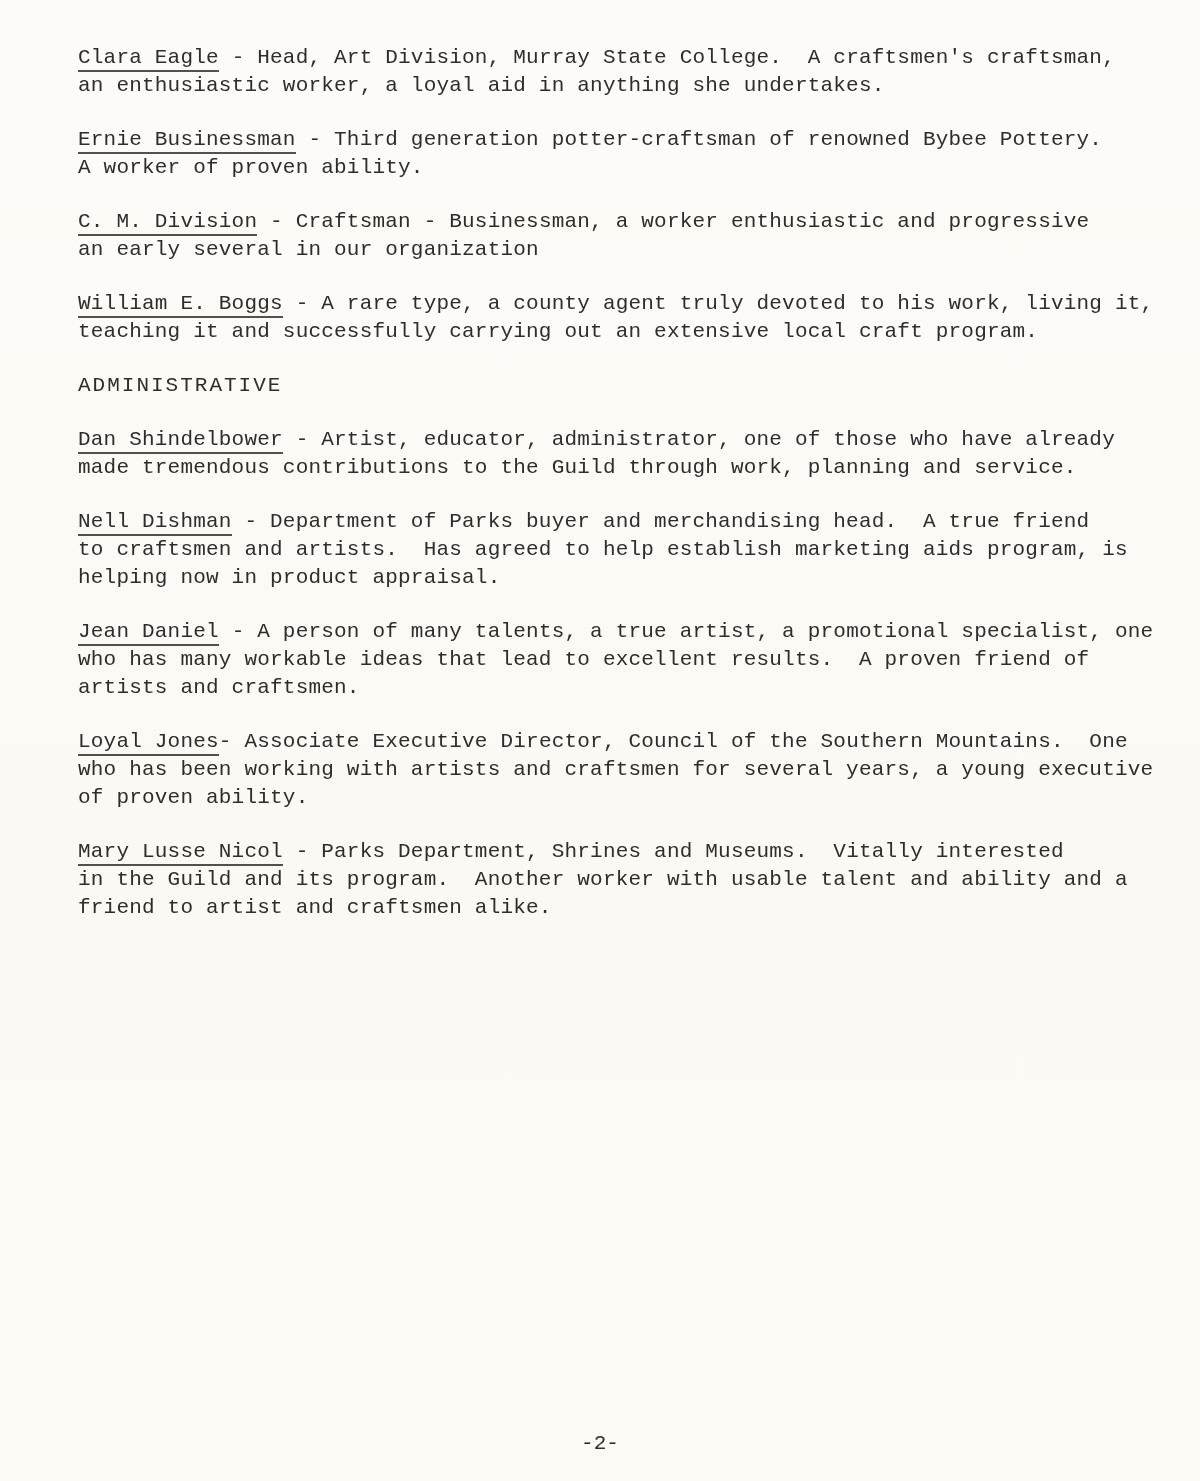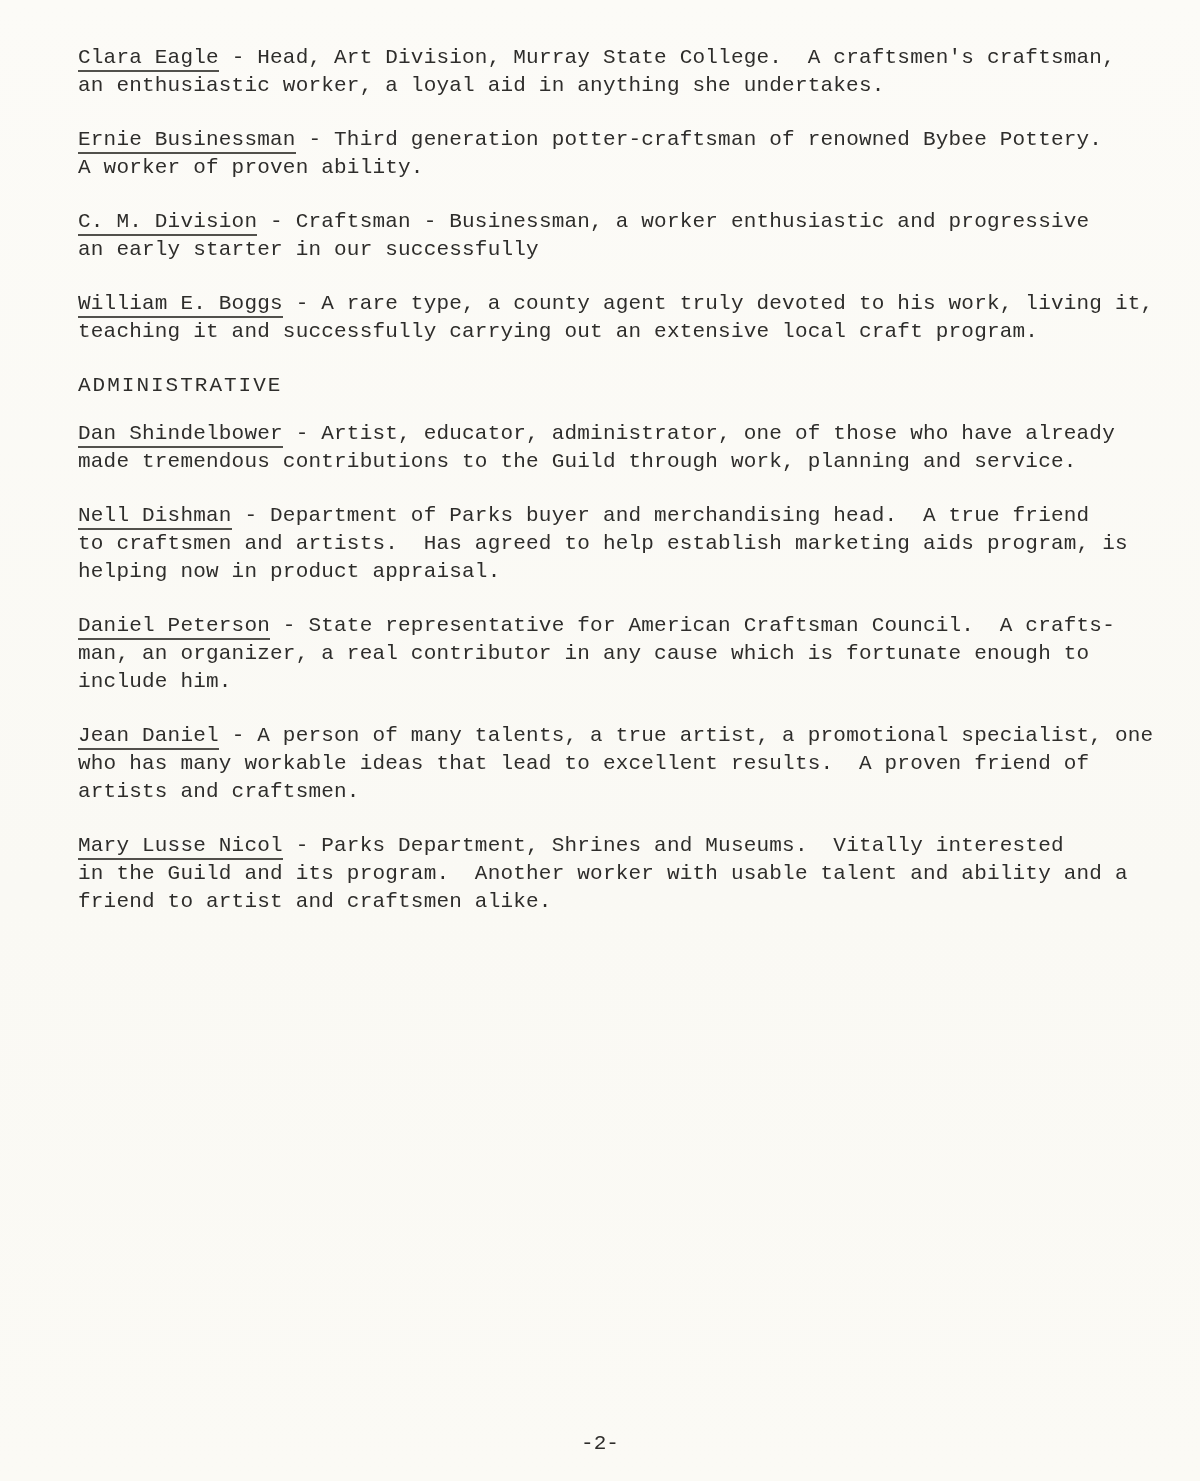--- a/index.html
+++ b/index.html
@@ -25,21 +25,21 @@
     width: 1077px;
     letter-spacing: 0.2px;
   }
   .entry .name {
     border-bottom: 2.5px solid rgba(52, 50, 46, 0.85);
     padding-bottom: 1px;
   }
   .section-header {
     font-size: 21px;
     line-height: 28px;
-    margin-bottom: 20px;
+    margin-bottom: 26px;
     letter-spacing: 2px;
   }
   .page-number {
     position: absolute;
     top: 1430px;
     left: 0;
     width: 1200px;
     text-align: center;
     font-size: 21px;
     line-height: 28px;
@@ -50,43 +50,43 @@
 
 <div class="page">
 
   <div class="entry"><span class="name">Clara Eagle</span><span class="desc"> - Head, Art Division, Murray State College.  A craftsmen's craftsman,
 an enthusiastic worker, a loyal aid in anything she undertakes.</span></div>
 
   <div class="entry"><span class="name">Ernie Businessman</span><span class="desc"> - Third generation potter-craftsman of renowned Bybee Pottery.
 A worker of proven ability.</span></div>
 
   <div class="entry"><span class="name">C. M. Division</span><span class="desc"> - Craftsman - Businessman, a worker enthusiastic and progressive
-an early starter in our successfully</span></div>
+an early several in our organization</span></div>
 
   <div class="entry"><span class="name">William E. Boggs</span><span class="desc"> - A rare type, a county agent truly devoted to his work, living it,
 teaching it and successfully carrying out an extensive local craft program.</span></div>
 
   <div class="section-header">ADMINISTRATIVE</div>
 
 
   <div class="entry"><span class="name">Dan Shindelbower</span><span class="desc"> - Artist, educator, administrator, one of those who have already
 made tremendous contributions to the Guild through work, planning and service.</span></div>
 
   <div class="entry"><span class="name">Nell Dishman</span><span class="desc"> - Department of Parks buyer and merchandising head.  A true friend
 to craftsmen and artists.  Has agreed to help establish marketing aids program, is
 helping now in product appraisal.</span></div>
 
-  <div class="entry"><span class="name">Daniel Peterson</span><span class="desc"> - State representative for American Craftsman Council.  A crafts-
-man, an organizer, a real contributor in any cause which is fortunate enough to
-include him.</span></div>
 
   <div class="entry"><span class="name">Jean Daniel</span><span class="desc"> - A person of many talents, a true artist, a promotional specialist, one
 who has many workable ideas that lead to excellent results.  A proven friend of
 artists and craftsmen.</span></div>
 
+  <div class="entry"><span class="name">Loyal Jones</span><span class="desc">- Associate Executive Director, Council of the Southern Mountains.  One
+who has been working with artists and craftsmen for several years, a young executive
+of proven ability.</span></div>
 
 
   <div class="entry"><span class="name">Mary Lusse Nicol</span><span class="desc"> - Parks Department, Shrines and Museums.  Vitally interested
 in the Guild and its program.  Another worker with usable talent and ability and a
 friend to artist and craftsmen alike.</span></div>
 
   <div class="page-number">-2-</div>
 
 </div>
 

